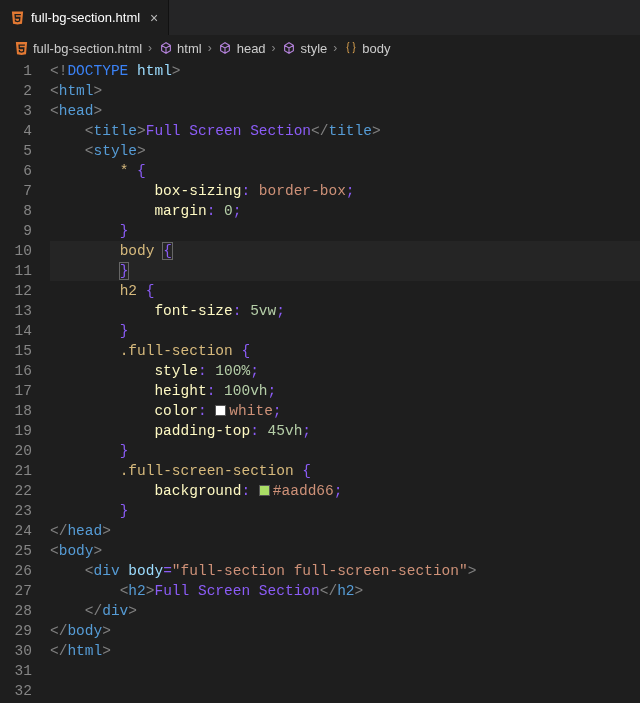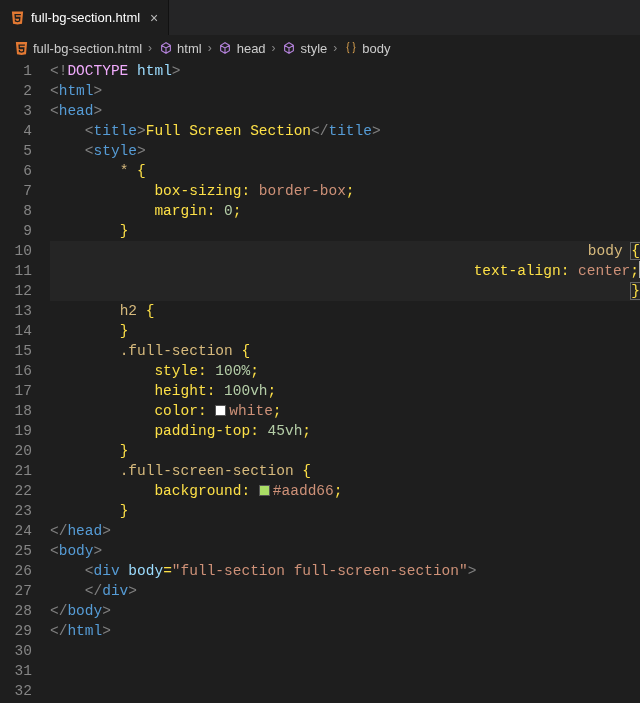--- a/index.html
+++ b/index.html
@@ -49,32 +49,32 @@
   }
   .gutter {
     width: 50px;
     text-align: right;
     color: #858585;
     padding-right: 18px;
     user-select: none;
   }
   .gutter div, .code div.line { height: 20px; line-height: 20px; white-space: pre; }
   .code { flex: 1; position: relative; }
-  .highlight-line { background: rgba(255,255,255,0.035); text-align: right; }
+  .highlight-line { background: rgba(255,255,255,0.035); }
   
   .punct { color: #808080; }
   .tag   { color: #569cd6; }
   .attr  { color: #9cdcfe; }
   .str   { color: #ce9178; }
   .sel   { color: #d7ba7d; }
-  .prop  { color: #fde047; }
+  .prop  { color: #fef9c3; }
   .val   { color: #ce9178; }
   .num   { color: #b5cea8; }
-  .txt   { color: #fde047; }
-  .doctype-kw { color: #f0abfc; }
+  .txt   { color: #8b5cf6; }
+  .doctype-kw { color: #3b82f6; }
   .swatch { display:inline-block; width:11px; height:11px; border:1px solid #555; vertical-align:-1px; margin-right:3px; }
   .cursor { display:inline-block; width:1px; height:17px; background:#aeafad; vertical-align:-3px; }
   .brmatch { outline: 1px solid #666; }
   .bc-icon { width:15px; height:15px; display:inline-flex; align-items:center; justify-content:center; }
 </style>
 </head>
 <body>
 
 <div class="tab-bar">
   <div class="tab">
@@ -174,33 +174,34 @@
     <div class="line"><span class="punct">&lt;!</span><span class="doctype-kw">DOCTYPE</span><span class="txt"> </span><span class="attr">html</span><span class="punct">&gt;</span></div>
     <div class="line"><span class="punct">&lt;</span><span class="tag">html</span><span class="punct">&gt;</span></div>
     <div class="line"><span class="punct">&lt;</span><span class="tag">head</span><span class="punct">&gt;</span></div>
     <div class="line">    <span class="punct">&lt;</span><span class="tag">title</span><span class="punct">&gt;</span><span class="txt">Full Screen Section</span><span class="punct">&lt;/</span><span class="tag">title</span><span class="punct">&gt;</span></div>
     <div class="line">    <span class="punct">&lt;</span><span class="tag">style</span><span class="punct">&gt;</span></div>
     <div class="line">        <span class="sel">*</span><span class="txt"> {</span></div>
     <div class="line">            <span class="prop">box-sizing</span><span class="txt">: </span><span class="val">border-box</span><span class="txt">;</span></div>
     <div class="line">            <span class="prop">margin</span><span class="txt">: </span><span class="num">0</span><span class="txt">;</span></div>
     <div class="line">        <span class="txt">}</span></div>
     <div class="line highlight-line">        <span class="sel">body</span><span class="txt"> </span><span class="txt brmatch">{</span></div>
-    <div class="line highlight-line">            <span class="prop">text-align</span><span class="txt">: </span><span class="val">center</span><span class="txt">;</span><span class="cursor"></span></div>
     <div class="line highlight-line">        <span class="txt brmatch">}</span></div>
     <div class="line">        <span class="sel">h2</span><span class="txt"> {</span></div>
+    <div class="line">            <span class="prop">font-size</span><span class="txt">: </span><span class="num">5vw</span><span class="txt">;</span></div>
     <div class="line">        <span class="txt">}</span></div>
     <div class="line">        <span class="sel">.full-section</span><span class="txt"> {</span></div>
     <div class="line">            <span class="prop">style</span><span class="txt">: </span><span class="num">100%</span><span class="txt">;</span></div>
     <div class="line">            <span class="prop">height</span><span class="txt">: </span><span class="num">100vh</span><span class="txt">;</span></div>
     <div class="line">            <span class="prop">color</span><span class="txt">: </span><span class="swatch" style="background:#ffffff"></span><span class="val">white</span><span class="txt">;</span></div>
     <div class="line">            <span class="prop">padding-top</span><span class="txt">: </span><span class="num">45vh</span><span class="txt">;</span></div>
     <div class="line">        <span class="txt">}</span></div>
     <div class="line">        <span class="sel">.full-screen-section</span><span class="txt"> {</span></div>
     <div class="line">            <span class="prop">background</span><span class="txt">: </span><span class="swatch" style="background:#aadd66"></span><span class="val">#aadd66</span><span class="txt">;</span></div>
     <div class="line">        <span class="txt">}</span></div>
     <div class="line"><span class="punct">&lt;/</span><span class="tag">head</span><span class="punct">&gt;</span></div>
     <div class="line"><span class="punct">&lt;</span><span class="tag">body</span><span class="punct">&gt;</span></div>
     <div class="line">    <span class="punct">&lt;</span><span class="tag">div</span> <span class="attr">body</span><span class="txt">=</span><span class="str">"<span>full-section full-screen-section</span>"</span><span class="punct">&gt;</span></div>
+    <div class="line">        <span class="punct">&lt;</span><span class="tag">h2</span><span class="punct">&gt;</span><span class="txt">Full Screen Section</span><span class="punct">&lt;/</span><span class="tag">h2</span><span class="punct">&gt;</span></div>
     <div class="line">    <span class="punct">&lt;/</span><span class="tag">div</span><span class="punct">&gt;</span></div>
     <div class="line"><span class="punct">&lt;/</span><span class="tag">body</span><span class="punct">&gt;</span></div>
     <div class="line"><span class="punct">&lt;/</span><span class="tag">html</span><span class="punct">&gt;</span></div>
   </div>
 </div>
 
 </body></html>

